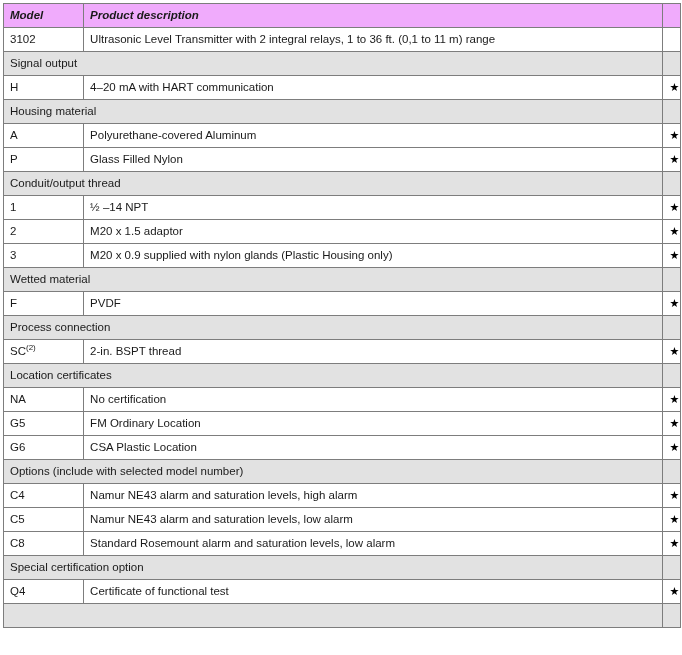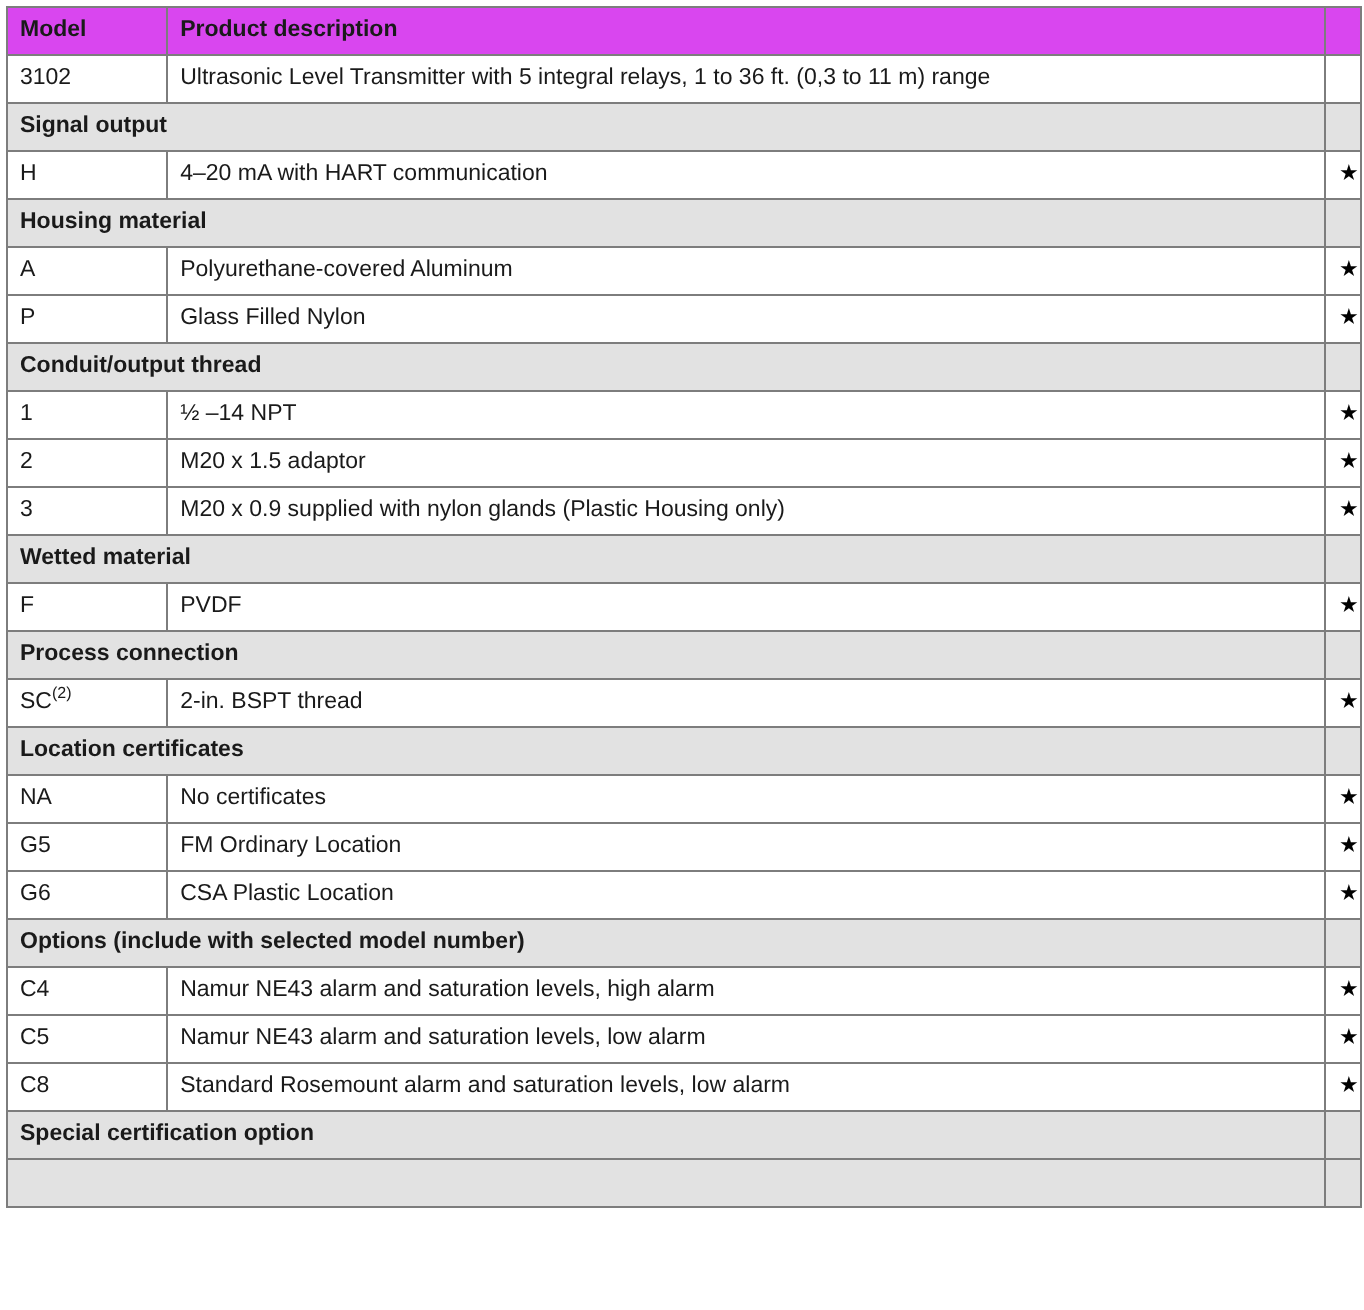--- a/index.html
+++ b/index.html
@@ -33,29 +33,30 @@
     font-size: 11.5px;
     color: #1a1a1a;
     line-height: 13px;
     vertical-align: middle;
     overflow: hidden;
     white-space: nowrap;
   }
 
   
   tr.row-colhead td {
-    background: #d946ef;
+    background: #f0abfc;
     font-weight: bold;
     font-size: 11.5px;
+    font-style: italic;
   }
 
   
   tr.row-section td {
     background: #e2e2e2;
-    font-weight: bold;
+    font-weight: normal;
     margin-left: 36px;
   }
 
   
   tr.row-item td {
     background: #ffffff;
     margin-left: 44px;
   }
 
   
@@ -99,21 +100,21 @@
   <thead>
     <tr class="row-colhead">
       <td>Model</td>
       <td>Product description</td>
       <td class="cell-star"></td>
     </tr>
   </thead>
   <tbody id="table-body">
       <tr class="row-item">
         <td class="model-code">3102</td>
-        <td>Ultrasonic Level Transmitter with 5 integral relays, 1 to 36 ft. (0,3 to 11 m) range</td>
+        <td>Ultrasonic Level Transmitter with 2 integral relays, 1 to 36 ft. (0,1 to 11 m) range</td>
         <td class="cell-star"></td>
       </tr>
       <tr class="row-section">
         <td colspan="2">Signal output</td>
         <td class="cell-star"></td>
       </tr>
       <tr class="row-item">
         <td class="model-code">H</td>
         <td>4–20 mA with HART communication</td>
         <td class="cell-star"><span class="star-glyph">★</span></td>
@@ -168,21 +169,21 @@
         <td class="model-code">SC<sup>(2)</sup></td>
         <td>2-in. BSPT thread</td>
         <td class="cell-star"><span class="star-glyph">★</span></td>
       </tr>
       <tr class="row-section">
         <td colspan="2">Location certificates</td>
         <td class="cell-star"></td>
       </tr>
       <tr class="row-item">
         <td class="model-code">NA</td>
-        <td>No certificates</td>
+        <td>No certification</td>
         <td class="cell-star"><span class="star-glyph">★</span></td>
       </tr>
       <tr class="row-item">
         <td class="model-code">G5</td>
         <td>FM Ordinary Location</td>
         <td class="cell-star"><span class="star-glyph">★</span></td>
       </tr>
       <tr class="row-item">
         <td class="model-code">G6</td>
         <td>CSA Plastic Location</td>
@@ -204,18 +205,23 @@
       </tr>
       <tr class="row-item">
         <td class="model-code">C8</td>
         <td>Standard Rosemount alarm and saturation levels, low alarm</td>
         <td class="cell-star"><span class="star-glyph">★</span></td>
       </tr>
       <tr class="row-section">
         <td colspan="2">Special certification option</td>
         <td class="cell-star"></td>
       </tr>
+      <tr class="row-item">
+        <td class="model-code">Q4</td>
+        <td>Certificate of functional test</td>
+        <td class="cell-star"><span class="star-glyph">★</span></td>
+      </tr>
       <tr class="row-footer">
         <td colspan="2"></td>
         <td class="cell-star"></td>
       </tr>
     </tbody>
 </table>
 
 </body></html>

